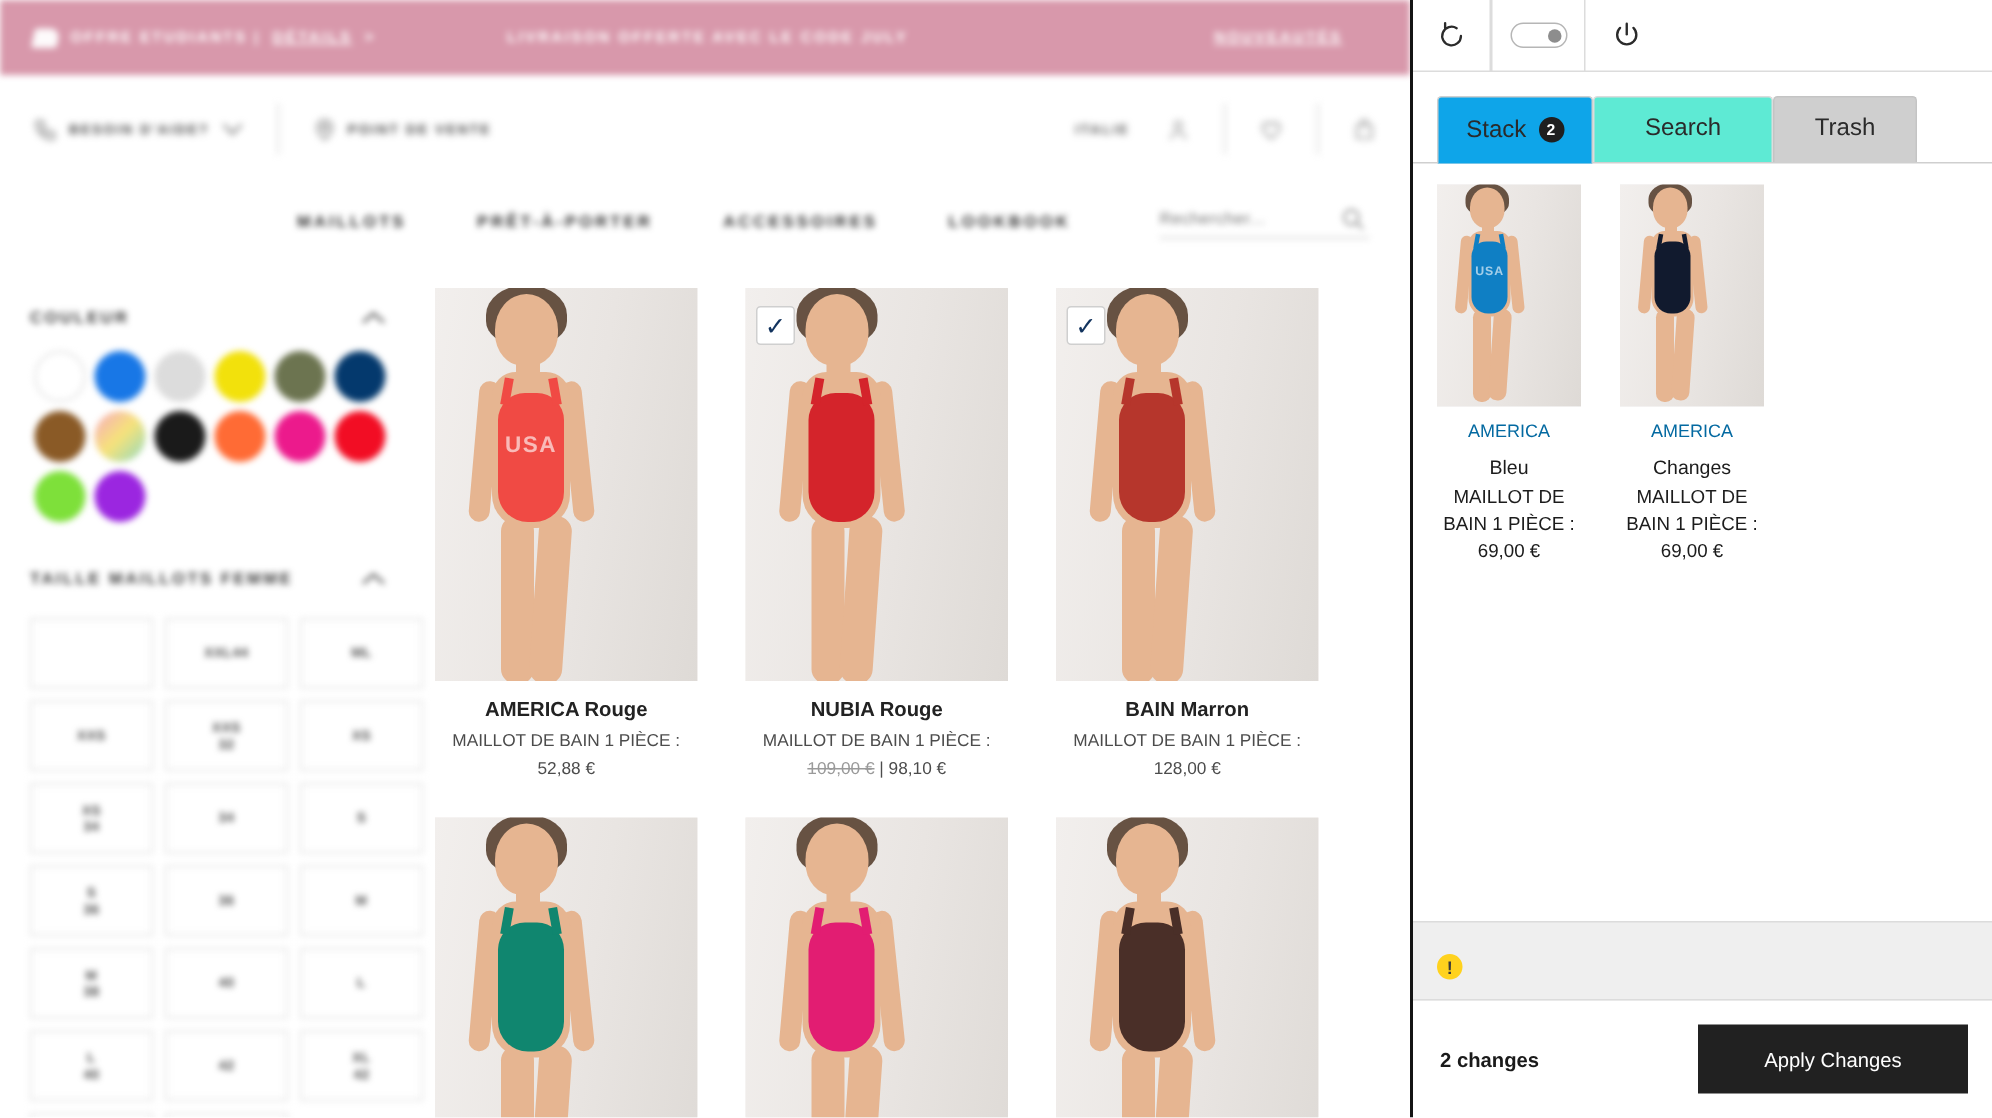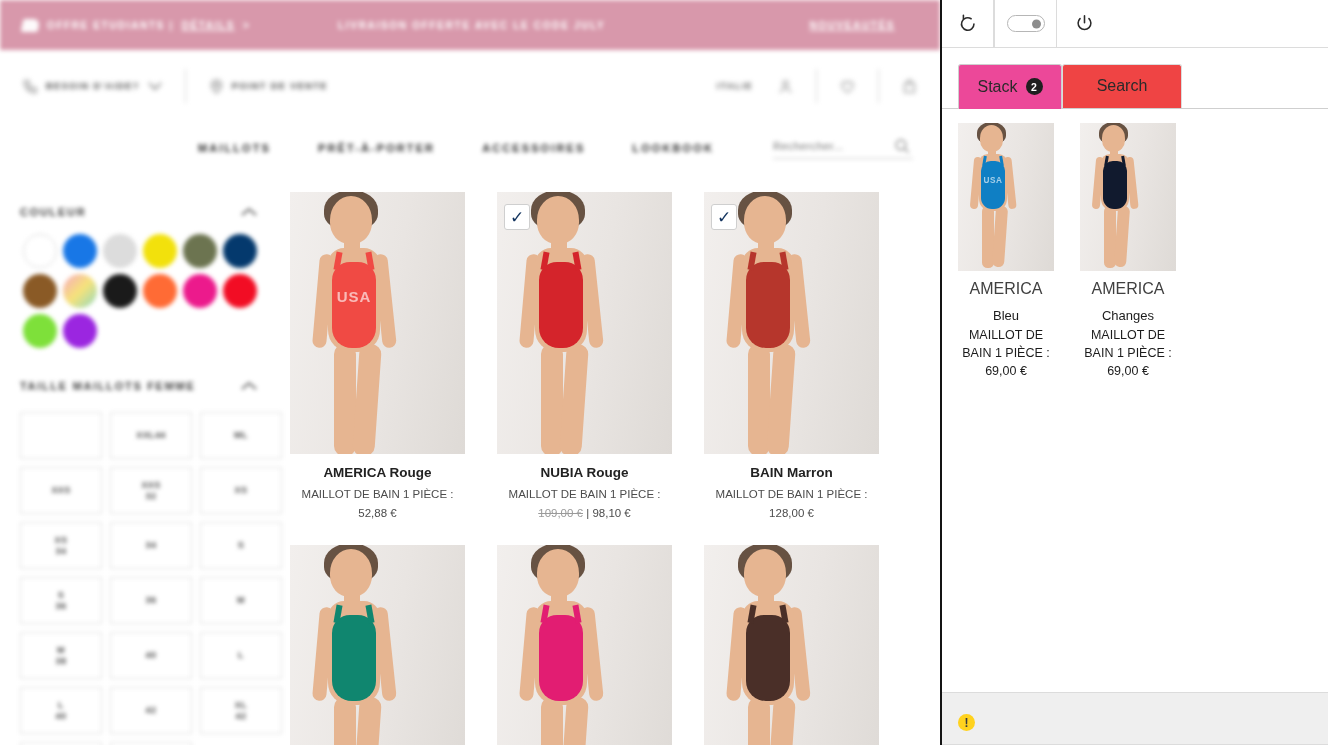--- a/index.html
+++ b/index.html
@@ -107,33 +107,33 @@
     width: 9px; height: 9px; border-radius: 50%; background: #8d8d8d;
   }
   .vm-power-cell { width: 55px; border-left: 1px solid #dcdcdc; cursor:pointer; }
 
   .vm-tabs { display: flex; padding: 16px 16px 0 16px; flex: 0 0 auto; border-bottom: 1px solid #cfcfcf; }
   .tab {
     padding: 12px 0 13px 0; font-size: 16px; color: #2a2a2a; text-align: center;
     cursor: pointer; border: 1px solid transparent; border-bottom: none; position: relative;
     display: flex; align-items: center; justify-content: center; gap: 8px;
   }
-  .tab.stack { width: 104px; background:#ec4899; border-color: #cfcfcf; margin-bottom: -1px; border-radius: 3px 3px 0 0; }
-  .tab.search { width: 120px; background: #ef4444; border-color: #dcdcdc; border-radius: 3px 3px 0 0; text-align: center;}
+  .tab.stack { width: 104px; background:#0ea5e9; border-color: #cfcfcf; margin-bottom: -1px; border-radius: 3px 3px 0 0; }
+  .tab.search { width: 120px; background: #5eead4; border-color: #dcdcdc; border-radius: 3px 3px 0 0; text-align: center;}
   .tab.trash { width: 96px; background: #cfcfcf; border-color:#c4c4c4; border-radius: 3px 3px 0 0;}
   .badge {
     background:#1f1f1f; color:#fff; font-size: 10.5px; font-weight: 700;
     width: 17px; height: 17px; border-radius: 50%; display:flex; align-items:center; justify-content:center;
   }
 
   .vm-body { flex: 1 1 auto; overflow: hidden; padding: 14px 16px 0 16px; }
   .stack-grid { display: flex; gap: 26px; }
   .scard { width: 96px; }
   .simg { width: 96px; height: 148px; background: #eceaea; overflow: hidden; position: relative; }
-  .sname { text-align:center; font-size: 16px; color: #404040; margin-top: 9px; }
+  .sname { text-align:center; font-size: 12px; color: #0369a1; margin-top: 9px; }
   .scolor { text-align:center; font-size: 13px; color: #1c1c1c; margin-top: 10px; }
   .sdesc { text-align:center; font-size: 12.5px; color: #1c1c1c; margin-top: 3px; line-height: 18px; }
 
   .vm-alert {
     background:#efefef; border-top: 1px solid #dcdcdc; border-bottom: 1px solid #dcdcdc;
     display: flex; gap: 11px; padding: 12px 14px 13px 16px; flex: 0 0 auto;
   }
   .warn-ic {
     flex: 0 0 auto; width: 17px; height: 17px; border-radius: 50%; background:#ffd21e;
     color:#3b3b3b; font-size: 12px; font-weight: 800; display:flex; align-items:center;
@@ -451,20 +451,23 @@
     </div>
 
     <div class="vm-tabs">
       <div class="tab stack">
         <span>Stack</span>
         <span class="badge">2</span>
       </div>
       <div class="tab search">
         <span>Search</span>
       </div>
+      <div class="tab trash">
+        <span>Trash</span>
+      </div>
     </div>
 
     <div class="vm-body">
       <div class="stack-grid" id="stack-grid">
           <div class="scard">
             <div class="simg">
               <div class="model">
                 <div class="bg-wall"></div>
                 <div style="position:absolute;left:18.65142857142857px;top:-1.0971428571428572px;width:29.622857142857143px;height:21.942857142857143px;border-radius:50% 50% 40% 40%;background:#5b4434;opacity:.92;"></div>
                 <div class="skin" style="left:21.942857142857143px;top:2.1942857142857144px;width:23.040000000000003px;height:26.331428571428575px;border-radius:50% 50% 45% 45%;"></div>
@@ -505,14 +508,18 @@
      <div class="scolor">Changes</div>
      <div class="sdesc">MAILLOT DE BAIN 1 PIÈCE :<br>69,00 €</div>
           </div>
         </div>
     </div>
 
     <div class="vm-alert">
       <div class="warn-ic">!</div>
     </div>
 
+    <div class="vm-foot">
+      <span class="changes">2 changes</span>
+      <button class="apply-btn">Apply Changes</button>
+    </div>
   </div>
 </div>
 
 </body></html>

